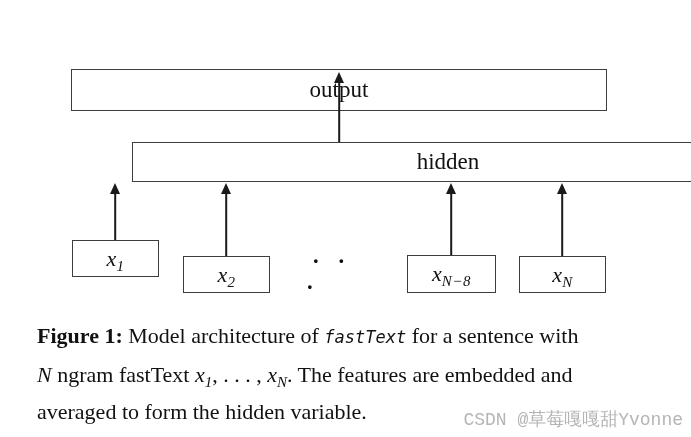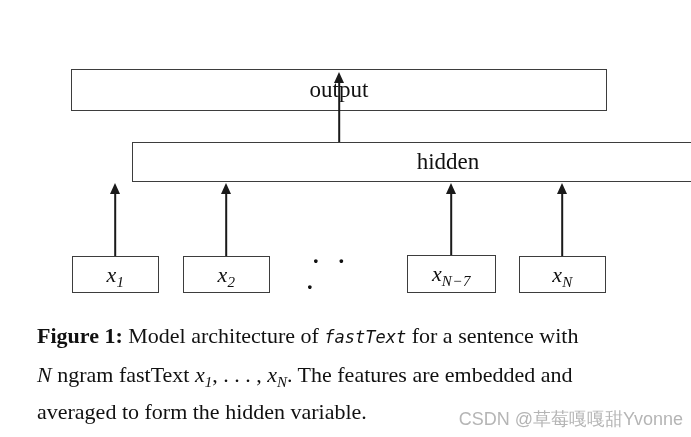--- a/index.html
+++ b/index.html
@@ -41,21 +41,21 @@
     position: absolute; left: 37px; top: 317px; width: 620px;
     font-size: 22px;
   }
   .caption .line { line-height: 37px; white-space: nowrap; }
   .bold { font-weight: bold; text-align: center; }
   .mono { font-family: "DejaVu Sans Mono", monospace; font-size: 17px; font-style: italic; }
   .it { font-style: italic; }
   .caption sub { font-size: 15px; font-style: italic; line-height: 0; }
   .watermark {
     position: absolute; right: 8px; top: 407px;
-    font-family: Liberation Sans, sans-serif;
+    font-family: Liberation Mono, monospace;
     font-size: 18px;
     color: var(--watermark, #b5b5b5);
   }
 </style>
 </head>
 <body>
 
 <div class="page">
 
   <div class="nnbox" style="left:71px; top:29px; width:536px; height:42px;margin-top:40px;">
@@ -81,29 +81,29 @@
   </div>
   <div class="arrow" style="left:446px; top:183px; width:10px; height:73px;">
     <div class="head"></div>
     <div class="shaft"></div>
   </div>
   <div class="arrow" style="left:557px; top:183px; width:10px; height:73px;">
     <div class="head"></div>
     <div class="shaft"></div>
   </div>
 
-  <div class="nnbox" style="left:72px; top:256px; width:87px; height:37px;">
+  <div class="nnbox" style="left:72px; top:240px; width:87px; height:37px;">
     <span class="math"><i>x</i><sub>1</sub></span>
   </div>
   <div class="nnbox" style="left:183px; top:256px; width:87px; height:37px;">
     <span class="math"><i>x</i><sub>2</sub></span>
   </div>
   <div class="ellipsis">· · ·</div>
   <div class="nnbox" style="left:407px; top:255px; width:89px; height:38px;">
-    <span class="math"><i>x</i><sub>N−7</sub></span>
+    <span class="math"><i>x</i><sub>N−8</sub></span>
   </div>
   <div class="nnbox" style="left:519px; top:256px; width:87px; height:37px;">
     <span class="math"><i>x</i><sub>N</sub></span>
   </div>
 
   <div class="caption">
     <div class="line">
       <span class="bold">Figure 1:</span><span> Model architecture of </span><span class="mono">fastText</span><span> for a sentence with</span>
     </div>
     <div class="line">

